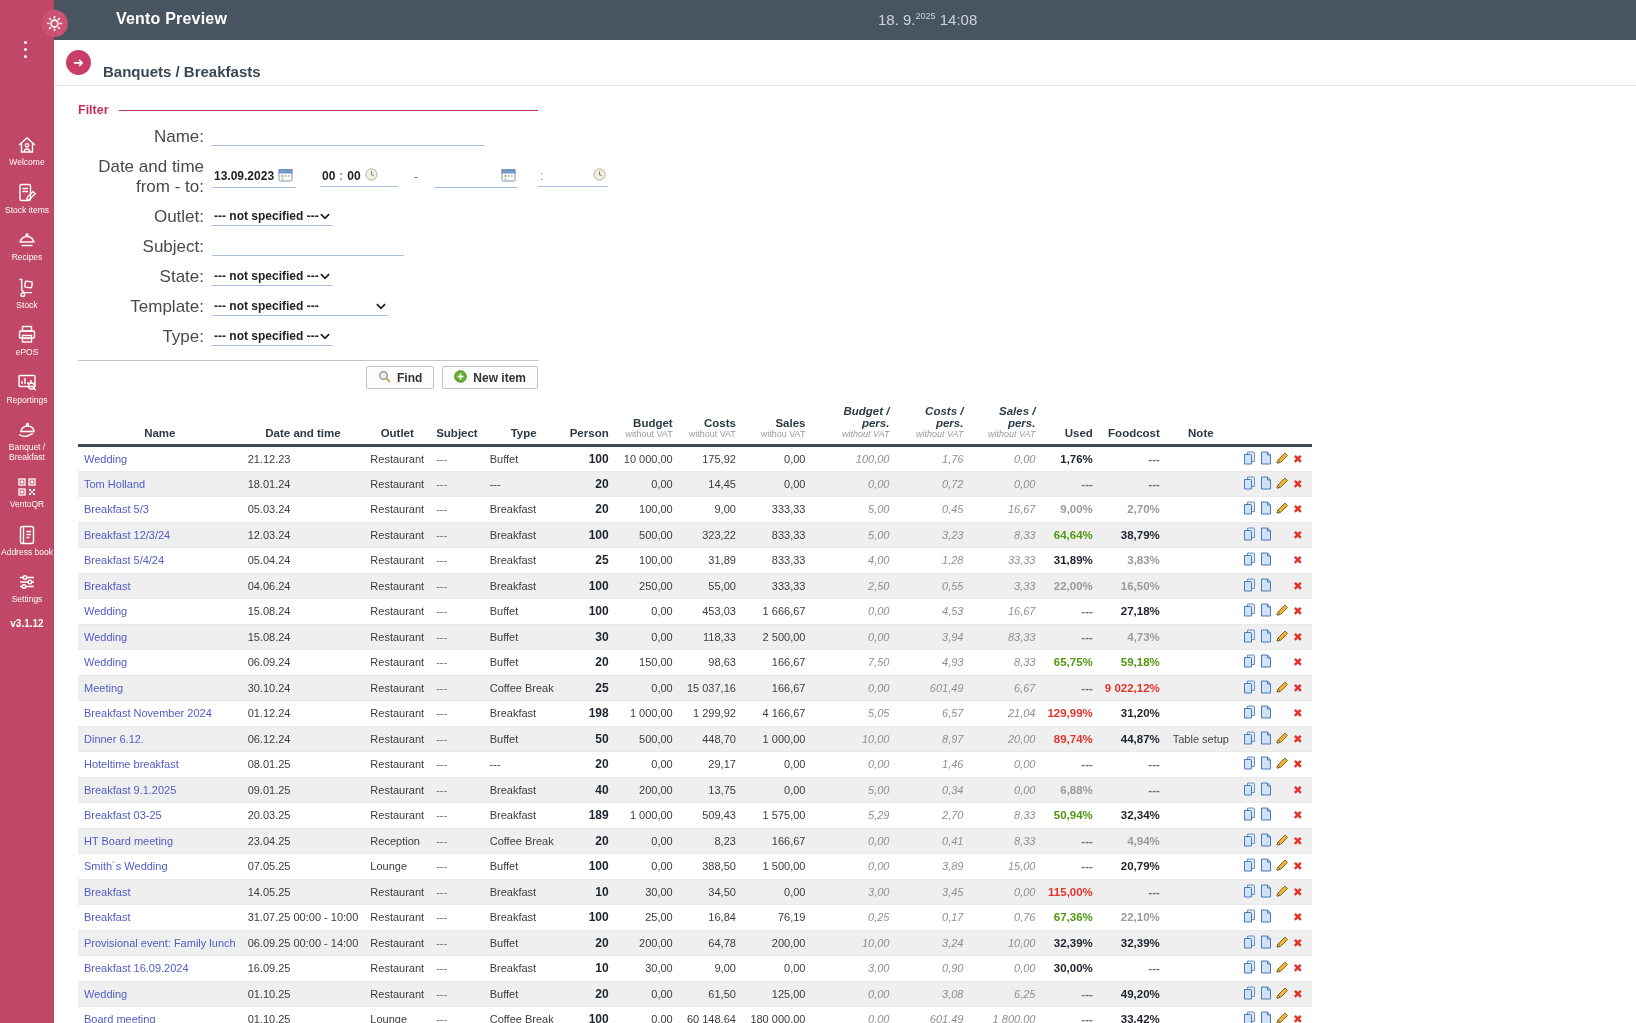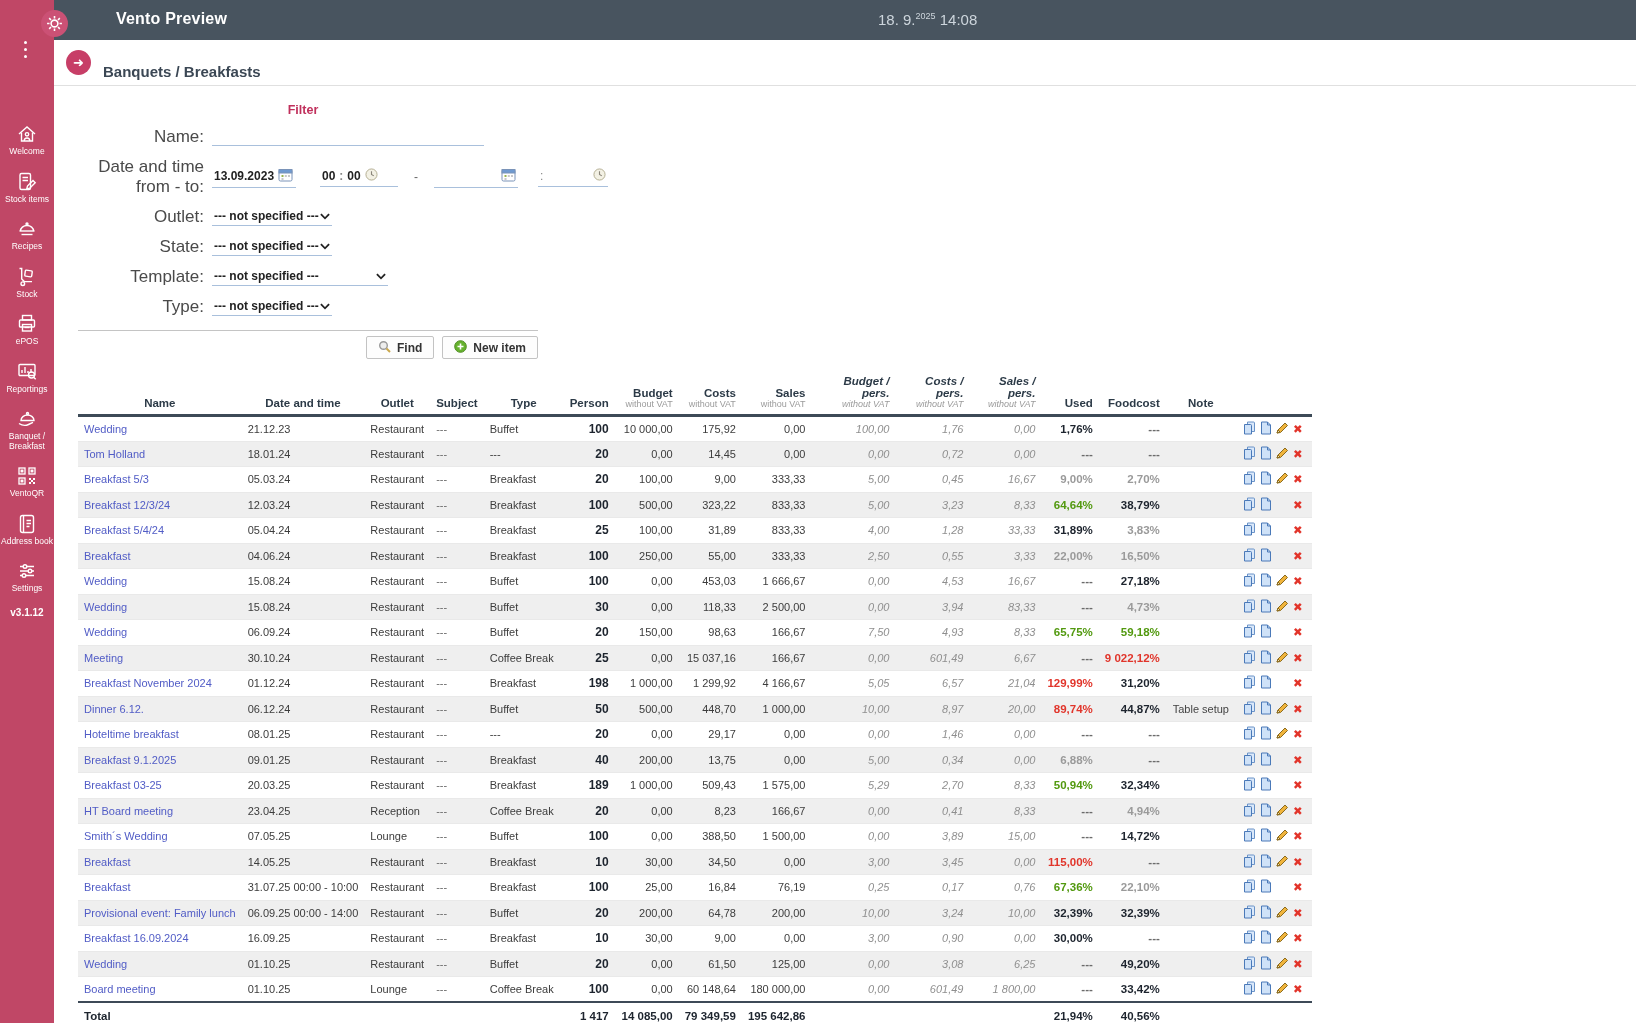--- a/index.html
+++ b/index.html
@@ -28,42 +28,42 @@
     background:#c04766; z-index:5; color:#fff;
   }
   .gear-badge {
     position:absolute; left:41px; top:10px; width:27px; height:27px;
     border-radius:50%; background:#cb5175; display:flex; align-items:center;
     justify-content:center; z-index:6; cursor:pointer;
   }
   .dots-menu { position:absolute; left:24px; top:37px; cursor:pointer; }
   .dots-menu i { display:block; width:3px; height:3px; border-radius:50%;
     background:#fff; margin:4px 0; }
-  .side-items { position:absolute; top:122px; left:0; width:54px; }
+  .side-items { position:absolute; top:133px; left:0; width:54px; }
   .side-item { text-align:center; margin-bottom:13px; cursor:pointer; }
   .side-item svg { display:block; margin:0 auto 1px; }
   .side-label { font-size:8.5px; line-height:9.5px; color:#fff; display:block; padding:0 1px; }
   .side-version { text-align:center; font-size:10px; font-weight:bold; margin-top:4px; }
   
   .page-head {
     position:absolute; left:54px; top:40px; right:0; height:46px;
     background:#fff; border-bottom:1px solid #e0e0e0;
   }
   .page-head .crumb-btn {
     position:absolute; left:12px; top:10px; width:25px; height:25px; border-radius:50%;
     background:#c73e67; color:#fff; display:flex; align-items:center; justify-content:center;
     font-size:13px; cursor:pointer;
   }
   .page-title {
     position:absolute; left:49px; top:23px; font-size:15px; font-weight:bold; color:#3b4754;
   }
   
   .content { position:absolute; left:54px; top:87px; right:0; bottom:0; }
   .filter-box { margin:16px 0 0 24px; width:460px; }
-  .filter-legend { display:flex; align-items:center;flex-direction:column; }
+  .filter-legend { display:flex; align-items:center; }
   .filter-legend span { color:#c0305c; font-weight:bold; font-size:12.5px; margin-right:10px; }
   .filter-legend .line { flex:1; height:1px; background:#c0305c; }
   .f-row { display:flex; align-items:center; margin-top:10px; min-height:17px; }
   .f-label { width:134px; text-align:right; font-size:17px; color:#4a4a4a; padding-right:8px; flex:none; }
   .u-field { border-bottom:1px solid #a9c0dc; display:inline-flex; align-items:center;
     gap:4px; padding:1px 2px 2px; font-size:12px; font-weight:bold; color:#222; cursor:text; }
   .u-field.wide { width:272px; height:17px; }
   .u-field.subj { width:192px; height:17px; }
   .dd { border-bottom:1px solid #a9c0dc; display:inline-flex; align-items:center;
     justify-content:space-between; padding:1px 2px 2px; font-size:12px; font-weight:bold;
@@ -287,20 +287,26 @@
     <div class="f-row">
       <span class="f-label">Outlet:</span>
       <span class="dd w118">
           <span>--- not specified ---</span>
           <span><svg width="10" height="7" viewBox="0 0 11 7">
               <path d="M1 1l4.5 4.5L10 1" fill="none" stroke="#222" stroke-width="2"></path>
             </svg></span>
         </span>
     </div>
 
+    <div class="f-row">
+      <span class="f-label">Subject:</span>
+      <span class="u-field subj">
+          <span></span>
+        </span>
+    </div>
 
     <div class="f-row">
       <span class="f-label">State:</span>
       <span class="dd w118">
           <span>--- not specified ---</span>
           <span><svg width="10" height="7" viewBox="0 0 11 7">
               <path d="M1 1l4.5 4.5L10 1" fill="none" stroke="#222" stroke-width="2"></path>
             </svg></span>
         </span>
     </div>
@@ -841,21 +847,21 @@
             <td class="c-subject al">---</td>
             <td class="al">Buffet</td>
             <td class="c-person ar">100</td>
             <td class="c-money ar">0,00</td>
             <td class="c-money ar">388,50</td>
             <td class="c-money ar">1 500,00</td>
             <td class="c-pp ar">0,00</td>
             <td class="c-pp ar">3,89</td>
             <td class="c-pp ar">15,00</td>
             <td class="c-pct ar val-none">---</td>
-            <td class="c-pct ar val-black">14,72%</td>
+            <td class="c-pct ar val-black">20,79%</td>
             <td class="c-note ac"></td>
             <td class="c-actions"><span class="icon-slot"><svg width="13" height="14" viewBox="0 0 13 14">
                   <path d="M4.5 1h6a1 1 0 0 1 1 1v8.5h-7z" fill="#dbe9fa" stroke="#6a93c8"></path>
                   <path d="M1.5 3.5h6a1 1 0 0 1 1 1V13h-7z" fill="#cfe2f8" stroke="#4a79b8"></path>
                 </svg></span><span class="icon-slot"><svg width="12" height="14" viewBox="0 0 12 14">
                   <path d="M1.5 1h6l3 3v9h-9z" fill="#cfe2f8" stroke="#4a79b8"></path>
                   <path d="M7.5 1v3h3" fill="none" stroke="#4a79b8"></path>
                 </svg></span><span class="icon-slot"><svg width="14" height="14" viewBox="0 0 14 14">
                   <path d="M2 12l1-3 7-7 2.5 2.5-7 7z" fill="#f0b43c" stroke="#8a6a1e"></path>
                   <path d="M2 12l1-3 2 2z" fill="#efe2bb" stroke="#8a6a1e"></path>

